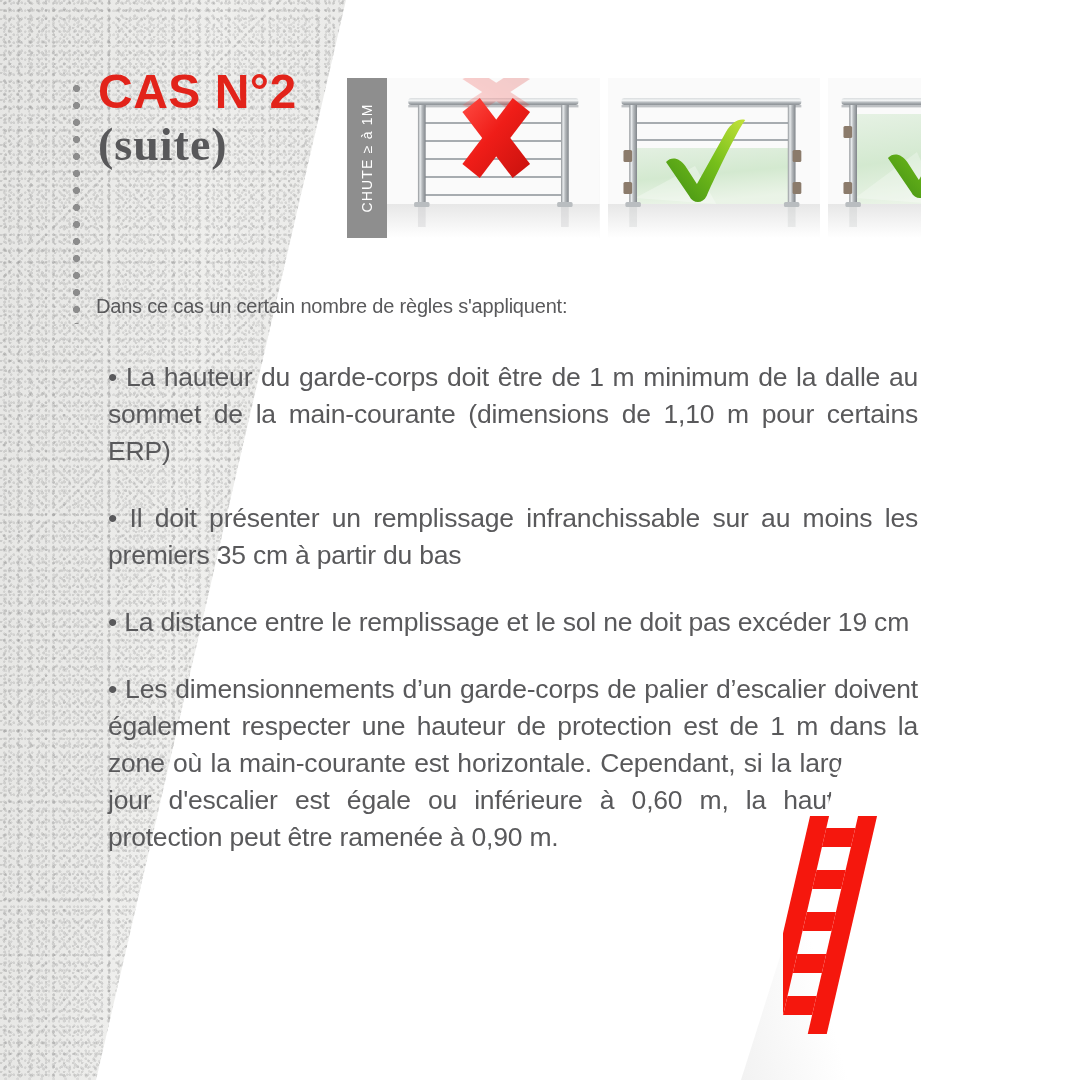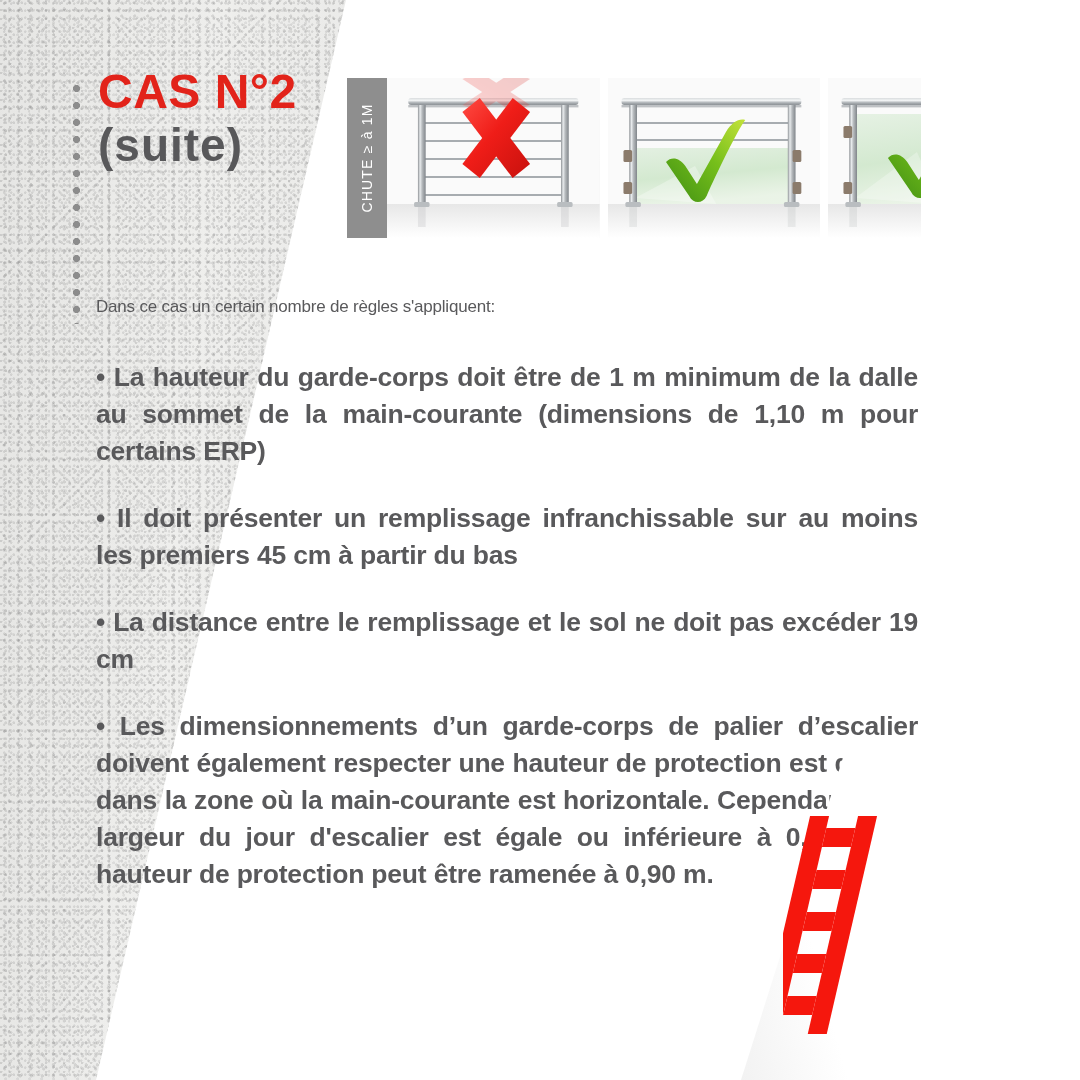--- a/index.html
+++ b/index.html
@@ -46,21 +46,21 @@
   }
 
   
   .title-block{position:absolute;left:98px;top:66px;width:260px;}
   .title-main{
     font-family:"Liberation Sans", sans-serif;
     font-weight:bold;font-size:48px;line-height:52px;
     letter-spacing:.5px;color:#e2231a;margin:0;
   }
   .title-sub{
-    font-family:Liberation Sans, sans-serif;
+    font-family:Liberation Serif, serif;
     font-weight:bold;font-size:46px;line-height:54px;
     letter-spacing:1px;color:#58585a;margin:0;
   }
 
   
   .illus{
     position:absolute;left:347px;top:78px;width:694px;height:160px;
     background:#fbfbfb;
     display:flex;align-items:stretch;
   }
@@ -79,30 +79,29 @@
   .panel + .panel{border-left:8px solid #ffffff;}
   .panel svg{display:block;width:100%;height:100%;}
 
   
   .body-copy{
     position:absolute;left:96px;top:290px;width:822px;
     color:#59595b;
   }
   .lead{
     font-family:"Liberation Sans", sans-serif;
-    font-size:17px;line-height:33px;margin:0 0 36px 0;
+    font-size:20px;line-height:33px;margin:0 0 36px 0;
     letter-spacing:-.2px;
   }
   .bullet{
     font-family:"Liberation Sans", sans-serif;
     font-size:26.5px;line-height:37px;
-    margin:0 0 30px 0;
+    margin:0 0 30px 12px;
     text-align:justify;
     letter-spacing:-.2px;
-    font-weight:bold;
   }
   .bullet:last-child{margin-bottom:0;}
 
   
   .ladder{
     position:absolute;right:18px;bottom:38px;width:120px;height:230px;
     pointer-events:none;
   }
   .ladder svg{display:block;}
 
@@ -318,21 +317,21 @@
           </g>
         </svg>
       </div>
 
     </div>
   </div>
 
   <div class="body-copy">
     <p class="lead">Dans ce cas un certain nombre de règles s'appliquent:</p>
     <p class="bullet">• La hauteur du garde-corps doit être de 1 m minimum de la dalle au sommet de la main-courante (dimensions de 1,10 m pour certains ERP)</p>
-    <p class="bullet">• Il doit présenter un remplissage infranchissable sur au moins les premiers 45 cm à partir du bas</p>
+    <p class="bullet">• Il doit présenter un remplissage infranchissable sur au moins les premiers 35 cm à partir du bas</p>
     <p class="bullet">• La distance entre le remplissage et le sol ne doit pas excéder 19 cm</p>
     <p class="bullet">• Les dimensionnements d’un garde-corps de palier d’escalier doivent également respecter une hauteur de protection est de 1 m dans la zone où la main-courante est horizontale. Cependant, si la largeur du jour d'escalier est égale ou inférieure à 0,60 m, la hauteur de protection peut être ramenée à 0,90 m.</p>
   </div>
 
   <div class="right-wedge"></div>
 
   <div class="ladder">
     <svg width="120" height="230" viewBox="0 0 120 230">
       <g transform="skewX(-13) translate(22,0)" fill="#f5170d">
         <rect x="6" y="4" width="19" height="218"></rect>

